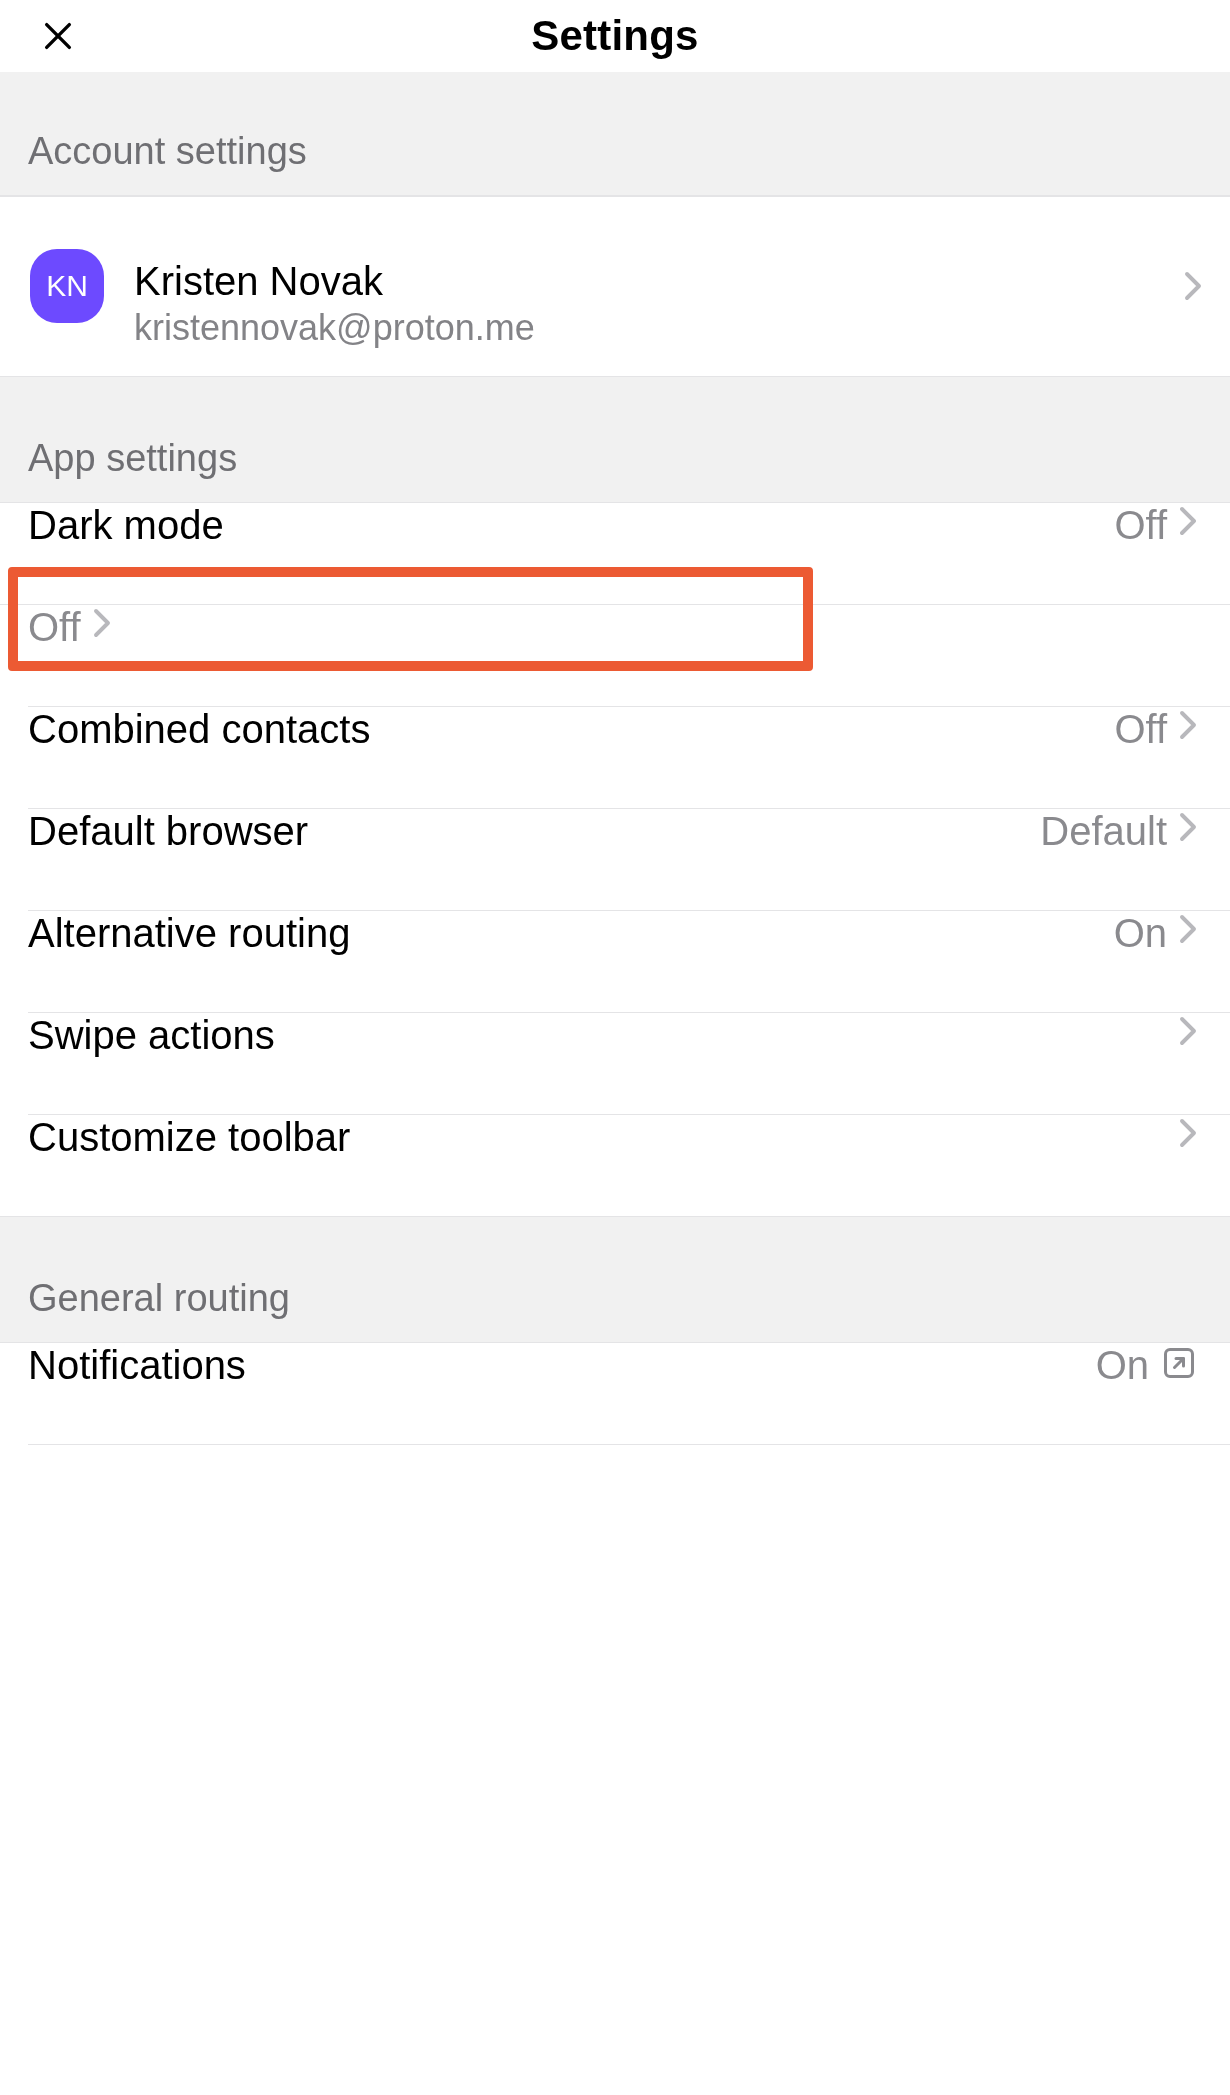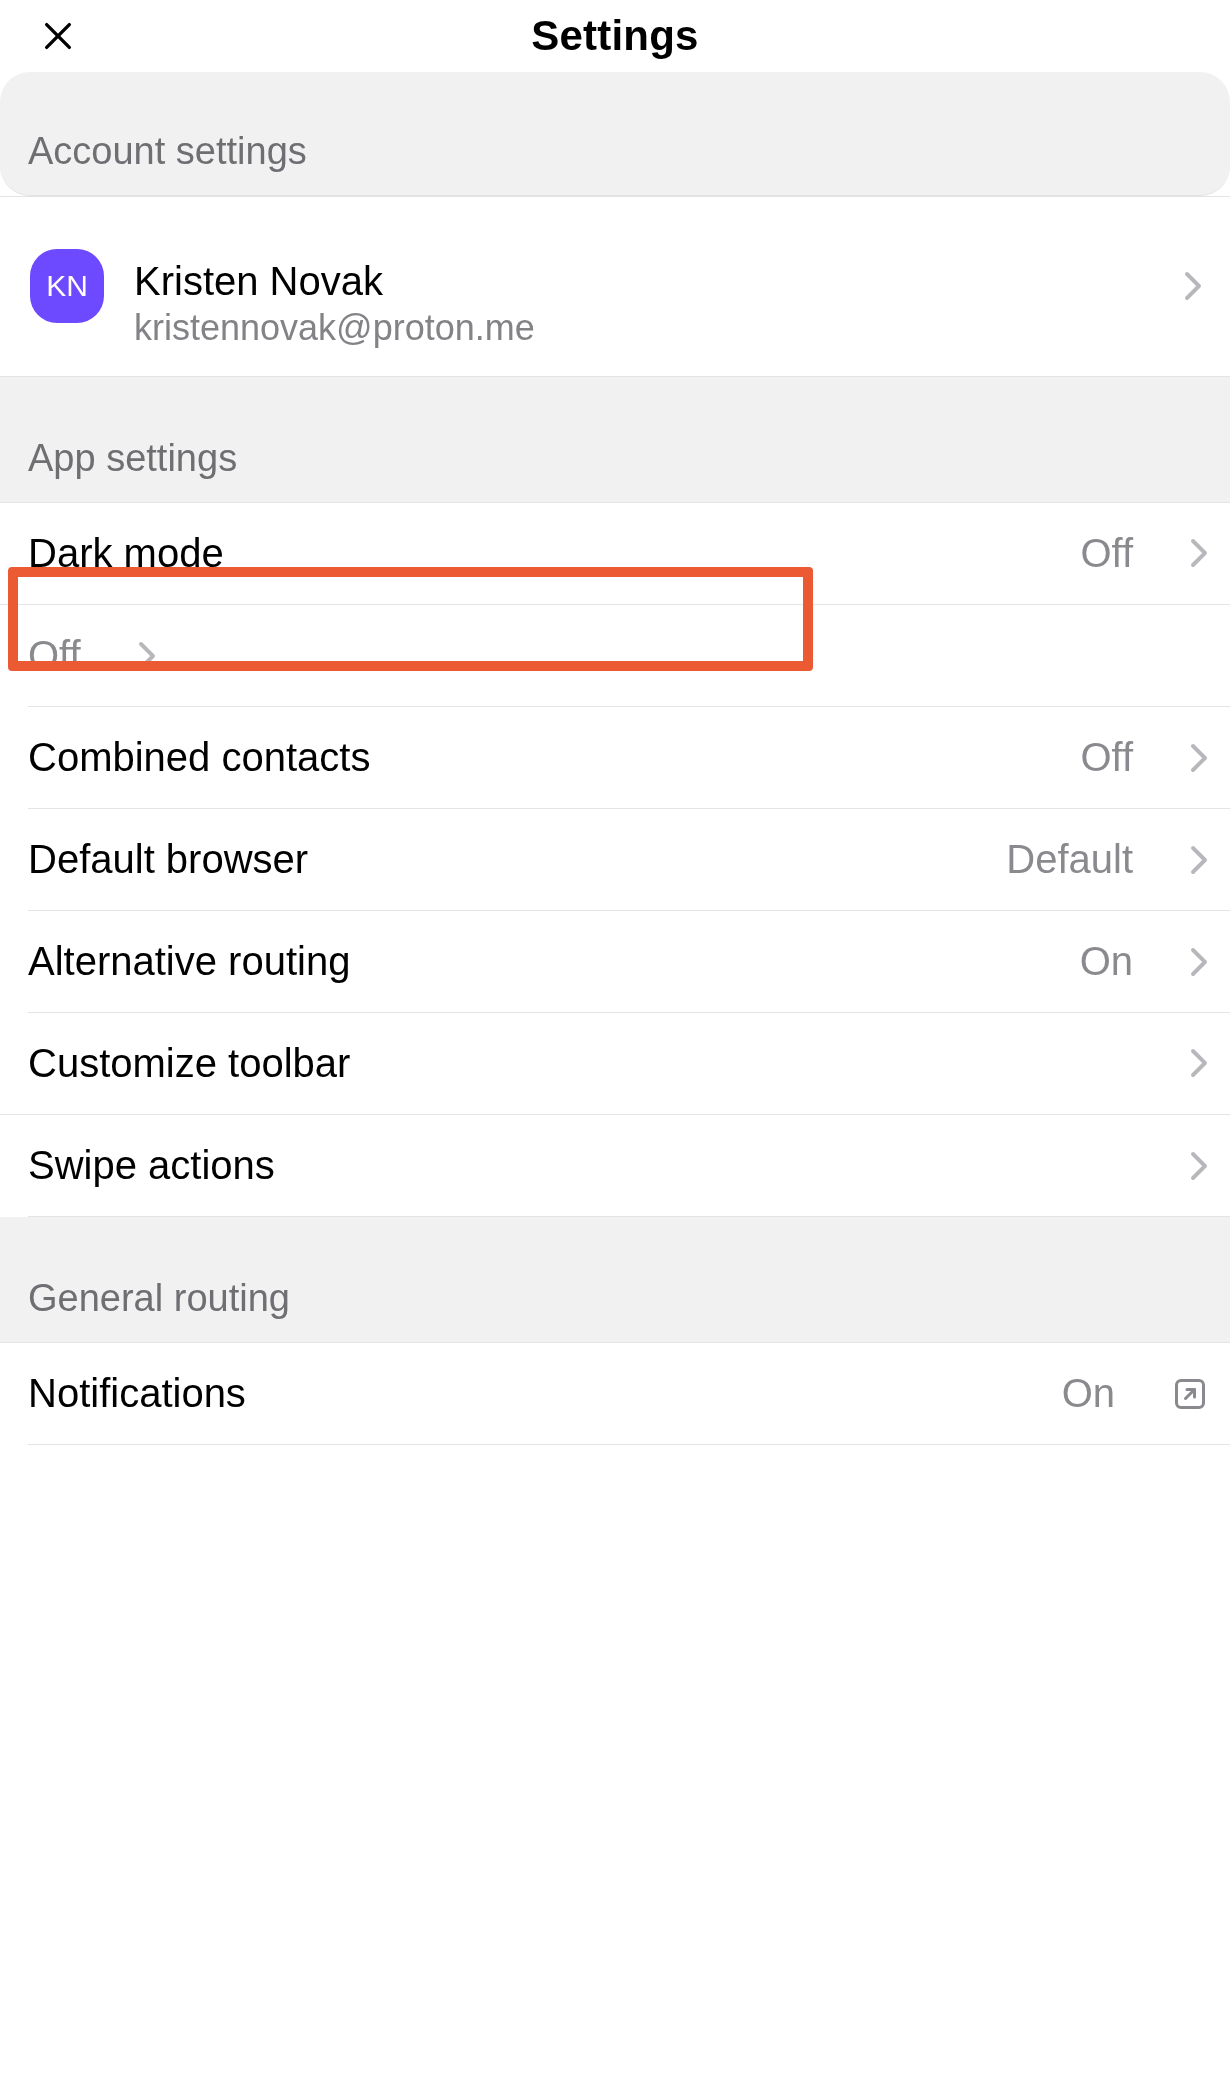--- a/index.html
+++ b/index.html
@@ -29,34 +29,32 @@
     letter-spacing: 0.2px;
   }
 
   .section-header {
     background: #f1f1f1;
     padding: 60px 28px 22px 28px;
     font-size: 38px;
     color: #6f6f73;
     border-bottom: 1px solid #e4e4e6;
   }
-  .section-header.first { padding-top: 58px; border-radius: 30px; }
+  .section-header.first { padding-top: 58px; }
 
   .list { background: #fff; }
 
   .row {
     display: flex;
-    align-items: center;
     min-height: 102px;
-    padding: 0 20px 0 28px;
+    padding: 0 31px 0 28px;
     border-bottom: 1px solid #e4e4e6;
     cursor: pointer;
     position: relative;
     background: #fff;
-    gap: 45px;
   }
   .row.inner-sep { border-bottom: none; }
   .row.inner-sep::after {
     content: "";
     position: absolute;
     left: 28px; right: 0; bottom: 0;
     height: 1px;
     background: #e4e4e6;
   }
   .row:last-child {}
@@ -194,31 +192,31 @@
   <div class="row inner-sep">
     <div class="label">Alternative routing</div>
     <div class="value">On</div>
     <span class="chevron">
       <svg width="18" height="32" viewBox="0 0 12 20" fill="none" stroke="currentColor" stroke-width="2.6" stroke-linecap="round" stroke-linejoin="round">
           <polyline points="2,2 10,10 2,18"></polyline>
         </svg>
     </span>
   </div>
 
+  <div class="row inner-sep">
+    <div class="label">Swipe actions</div>
+    <span class="chevron">
+      <svg width="18" height="32" viewBox="0 0 12 20" fill="none" stroke="currentColor" stroke-width="2.6" stroke-linecap="round" stroke-linejoin="round">
+          <polyline points="2,2 10,10 2,18"></polyline>
+        </svg>
+    </span>
+  </div>
+
   <div class="row" style="border-bottom:1px solid #e4e4e6;">
     <div class="label">Customize toolbar</div>
-    <span class="chevron">
-      <svg width="18" height="32" viewBox="0 0 12 20" fill="none" stroke="currentColor" stroke-width="2.6" stroke-linecap="round" stroke-linejoin="round">
-          <polyline points="2,2 10,10 2,18"></polyline>
-        </svg>
-    </span>
-  </div>
-
-  <div class="row inner-sep">
-    <div class="label">Swipe actions</div>
     <span class="chevron">
       <svg width="18" height="32" viewBox="0 0 12 20" fill="none" stroke="currentColor" stroke-width="2.6" stroke-linecap="round" stroke-linejoin="round">
           <polyline points="2,2 10,10 2,18"></polyline>
         </svg>
     </span>
   </div>
 
 </div>
 
 <div class="section-header">General routing</div>

